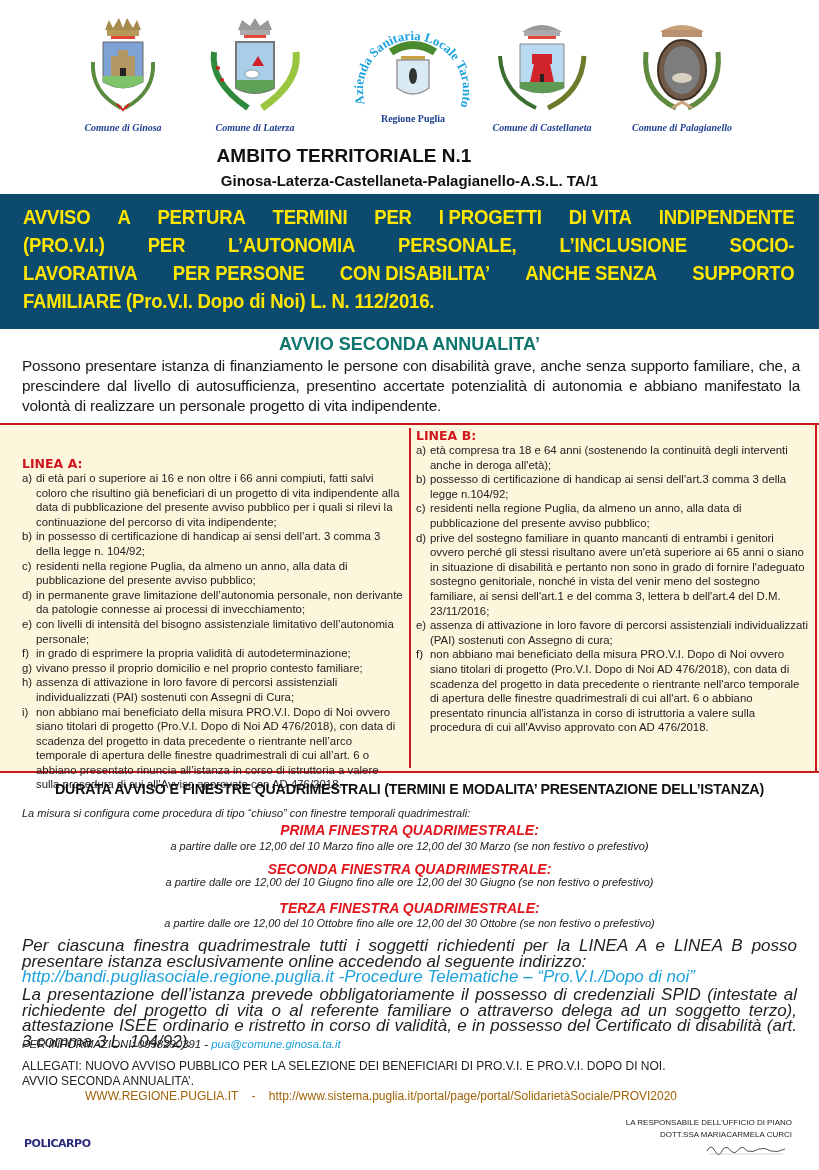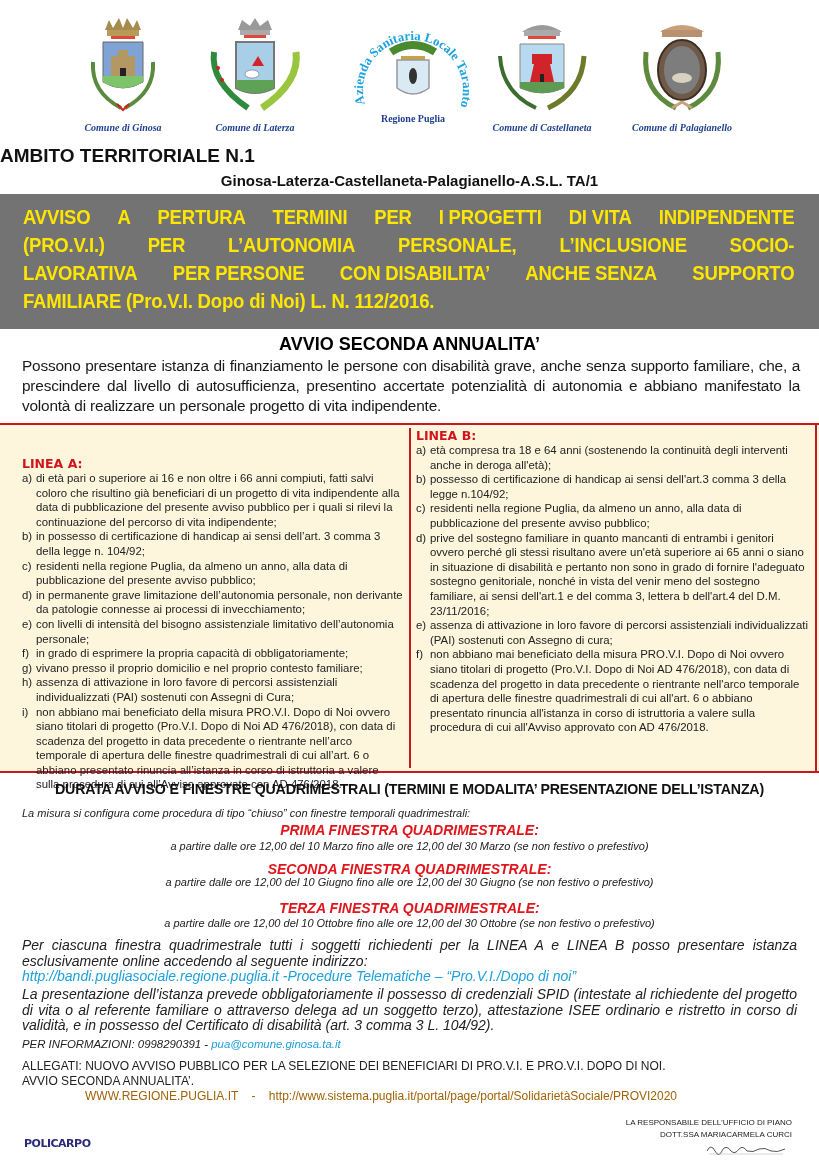--- a/index.html
+++ b/index.html
@@ -10,50 +10,50 @@
   .logos { position: absolute; top: 0; left: 0; width: 819px; height: 140px; }
   .logo { position: absolute; top: 12px; width: 110px; text-align: center; }
   .logo svg { display: block; margin: 0 auto; }
   .logo-caption { font-family: "Liberation Serif", serif; font-style: italic; font-weight: bold; color: #1f3f8f; font-size: 10px; margin-top: 2px; white-space: nowrap; }
   .logo-ginosa { left: 68px; }
   .logo-laterza { left: 200px; }
   .logo-asl { left: 345px; top: 4px; width: 135px; }
   .logo-castellaneta { left: 487px; }
   .logo-palagianello { left: 627px; }
 
-  .ambito-title { position: absolute; top: 145px; left: 0; width: 688px; text-align: left; font-weight: bold; font-size: 19px; color: #111; }
+  .ambito-title { position: absolute; top: 145px; left: 0; width: 688px; text-align: center; font-weight: bold; font-size: 19px; color: #111; }
   .ambito-sub { position: absolute; top: 172px; left: 0; width: 819px; text-align: center; font-weight: bold; font-size: 15px; color: #111; }
 
   
-  .banner { position: absolute; top: 194px; left: 0; width: 819px; height: 135px; background: #737373; padding: 9px 23px 0 23px; }
+  .banner { position: absolute; top: 194px; left: 0; width: 819px; height: 135px; background: #0c4a6e; padding: 9px 23px 0 23px; }
   .banner-line { font-family: "Liberation Sans", sans-serif; font-weight: bold; color: #ffe600; font-size: 19.5px; line-height: 28px; letter-spacing: -0.2px; display: flex; justify-content: space-between; white-space: nowrap; transform: scaleX(0.95); transform-origin: left; width: 812px; }
   .banner-line.last { justify-content: flex-start; }
 
-  .avvio-title { position: absolute; top: 334px; left: 0; width: 819px; text-align: center; font-weight: bold; font-size: 18px; color: #000000; }
+  .avvio-title { position: absolute; top: 334px; left: 0; width: 819px; text-align: center; font-weight: bold; font-size: 18px; color: #0f766e; }
   .intro { position: absolute; top: 356px; left: 22px; width: 778px; font-size: 15.4px; line-height: 20px; text-align: justify; color: #1a1a1a; letter-spacing: -0.2px; }
 
   
   .linea-box { position: absolute; top: 423px; left: 0; width: 819px; height: 350px; background: #fdf5dc; border-top: 2px solid #c8171e; border-bottom: 2px solid #c8171e; }
   .linea-divider { position: absolute; top: 428px; left: 409px; width: 2px; height: 340px; background: #c8171e; }
   .linea-right-border { position: absolute; top: 425px; left: 815px; width: 2px; height: 346px; background: #c8171e; }
   .linea-col { position: absolute; top: 428px; font-size: 11.4px; line-height: 14.6px; color: #222; }
   .linea-col.a { left: 22px; width: 383px; margin-top: 28px; }
   .linea-col.b { left: 416px; width: 392px; }
   .linea-heading { font-family: "DejaVu Sans", sans-serif; font-weight: bold; color: #d0161c; font-size: 12.5px; line-height: 15px; margin-bottom: 0px; }
   .linea-item { display: flex; }
   .linea-item .lbl { width: 14px; flex: 0 0 14px; }
   .linea-item .txt { flex: 1; }
 
   
   .durata-title { position: absolute; top: 781px; left: 0; width: 819px; text-align: center; font-weight: bold; font-size: 14.2px; color: #111; letter-spacing: -0.2px; }
   .misura { position: absolute; top: 807px; left: 22px; font-size: 11px; font-style: italic; color: #222; }
   .finestra-title { position: absolute; left: 0; width: 819px; text-align: center; font-weight: bold; font-style: italic; color: #e0161c; font-size: 14px; }
   .finestra-desc { position: absolute; left: 0; width: 819px; text-align: center; font-style: italic; color: #222; font-size: 11px; }
 
-  .para { position: absolute; left: 22px; width: 775px; font-style: italic; font-size: 14px; line-height: 15.6px; color: #222; text-align: justify; }
+  .para { position: absolute; left: 22px; width: 775px; font-style: italic; font-size: 17px; line-height: 15.6px; color: #222; text-align: justify; }
   .link { color: #1ea0dc; }
   .allegati { position: absolute; top: 1059px; left: 22px; font-size: 12px; line-height: 15px; color: #222; }
   .links-line { position: absolute; top: 1089px; left: 85px; font-size: 12px; color: #a16207; white-space: nowrap; }
 
   .responsabile { position: absolute; top: 1117px; right: 27px; text-align: right; font-size: 8px; line-height: 11.5px; color: #222; }
   .signature { position: absolute; top: 1141px; left: 705px; }
   .policarpo { position: absolute; top: 1137px; left: 24px; font-family: "DejaVu Sans", sans-serif; font-weight: bold; font-size: 11px; color: #2a2a7a; letter-spacing: -0.5px; }
 </style>
 </head>
 <body>
@@ -193,21 +193,21 @@
   <div class="linea-item">
       <span class="lbl">d)</span>
       <span class="txt">in permanente grave limitazione dell’autonomia personale, non derivante da patologie connesse ai processi di invecchiamento;</span>
     </div>
   <div class="linea-item">
       <span class="lbl">e)</span>
       <span class="txt">con livelli di intensità del bisogno assistenziale limitativo dell’autonomia personale;</span>
     </div>
   <div class="linea-item">
       <span class="lbl">f)</span>
-      <span class="txt">in grado di esprimere la propria capacità di obbligatoriamente;</span>
+      <span class="txt">in grado di esprimere la propria validità di autodeterminazione;</span>
     </div>
   <div class="linea-item">
       <span class="lbl">g)</span>
       <span class="txt">vivano presso il proprio domicilio e nel proprio contesto familiare;</span>
     </div>
   <div class="linea-item">
       <span class="lbl">h)</span>
       <span class="txt">assenza di attivazione in loro favore di percorsi assistenziali individualizzati (PAI) sostenuti con Assegni di   Cura;</span>
     </div>
   <div class="linea-item">

